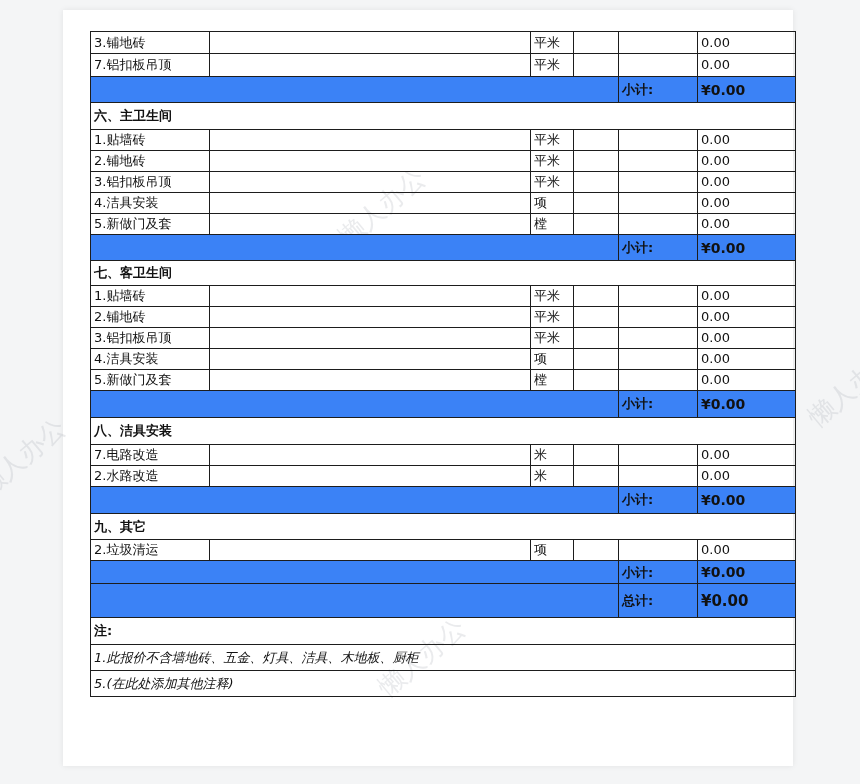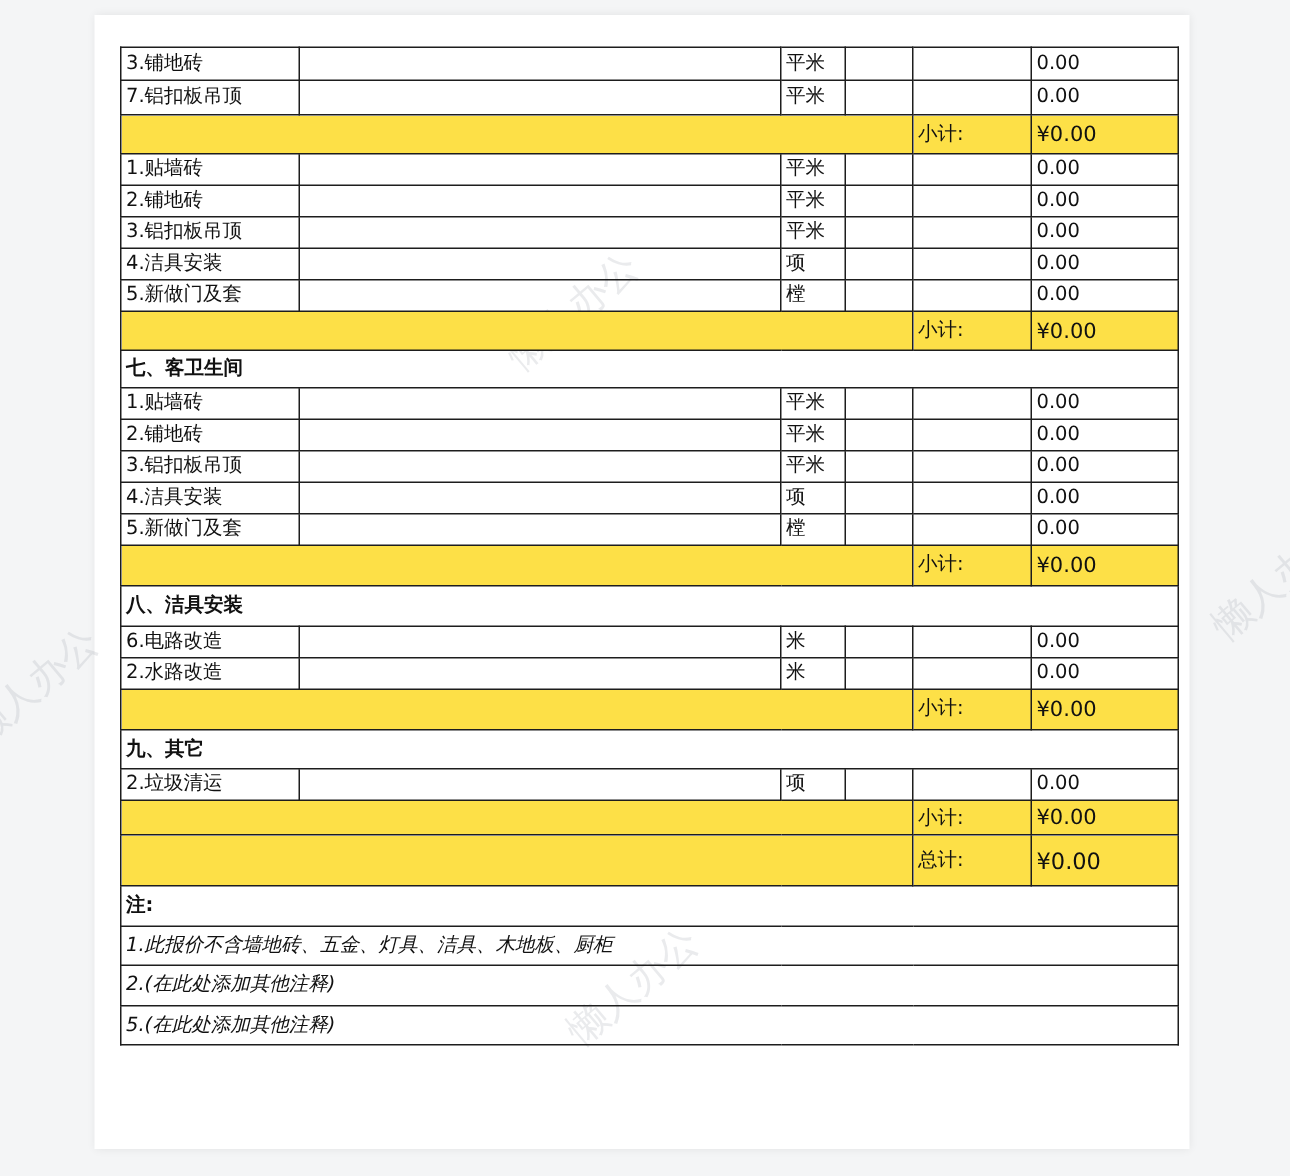--- a/index.html
+++ b/index.html
@@ -5,29 +5,29 @@
   html, body { margin: 0; padding: 0; }
   body {
     width: 860px; height: 784px; background: #f4f5f6; position: relative; overflow: hidden;
     font-family: "DejaVu Sans", "Liberation Sans", sans-serif;
   }
   .page {
     position: absolute; left: 63px; top: 10px; width: 730px; height: 756px;
     background: #ffffff; box-shadow: 0 0 6px rgba(0,0,0,0.08);
   }
   table.sheet {
-    position: absolute; left: 80px; top: 31px; width: 705px;
+    position: absolute; left: 90px; top: 31px; width: 705px;
     border-collapse: collapse; table-layout: fixed; font-size: 13px; color: #111;
   }
   table.sheet td {
     border: 1.5px solid #1d1d1d; padding: 0 3px; height: 20px; line-height: 20px;
     white-space: nowrap; overflow: hidden;
   }
   td.num { padding-right: 6px; }
-  tr.sub td { background: #fde047; height: 24px; font-weight: normal; }
+  tr.sub td { background: #3b82f6; height: 24px; font-weight: bold; }
   tr.sub td.num { font-size: 14px; }
   tr.sec td { height: 24px; font-weight: bold; }
   tr.note-head td { height: 24px; font-weight: bold; }
   tr.note td { height: 24px; font-style: italic; }
   .wm {
     position: absolute; color: rgba(160,165,175,0.22); font-size: 26px;
     transform: rotate(-40deg); pointer-events: none; font-family: "DejaVu Serif", serif; white-space: nowrap;
   }
 </style>
 </head>
@@ -66,20 +66,23 @@
       <td></td>
       <td></td>
       <td class="num">0.00</td>
     </tr>
     <tr class="sub" style="height:26px">
       <td colspan="4"></td>
       <td>小计:</td>
       <td class="num">¥0.00</td>
     </tr>
 
+    <tr class="sec" style="height:27px">
+      <td colspan="6">六、主卫生间</td>
+    </tr>
     <tr>
         <td>1.贴墙砖</td>
         <td></td>
         <td>平米</td>
         <td></td>
         <td></td>
         <td class="num">0.00</td>
       </tr>
     <tr>
         <td>2.铺地砖</td>
@@ -165,21 +168,21 @@
     <tr class="sub" style="height:27px">
       <td colspan="4"></td>
       <td>小计:</td>
       <td class="num">¥0.00</td>
     </tr>
 
     <tr class="sec" style="height:27px">
       <td colspan="6">八、洁具安装</td>
     </tr>
     <tr>
-        <td>6.电路改造</td>
+        <td>7.电路改造</td>
         <td></td>
         <td>米</td>
         <td></td>
         <td></td>
         <td class="num">0.00</td>
       </tr>
     <tr>
         <td>2.水路改造</td>
         <td></td>
         <td>米</td>
@@ -214,20 +217,17 @@
       <td>总计:</td>
       <td class="num" style="font-size:15px">¥0.00</td>
     </tr>
 
     <tr class="note-head" style="height:27px">
       <td colspan="6">注:</td>
     </tr>
     <tr class="note" style="height:26px">
       <td colspan="6">1.此报价不含墙地砖、五金、灯具、洁具、木地板、厨柜</td>
     </tr>
-    <tr class="note" style="height:27px">
-      <td colspan="6">2.(在此处添加其他注释)</td>
-    </tr>
     <tr class="note" style="height:26px">
       <td colspan="6">5.(在此处添加其他注释)</td>
     </tr>
   </tbody>
 </table>
 
 </body></html>

